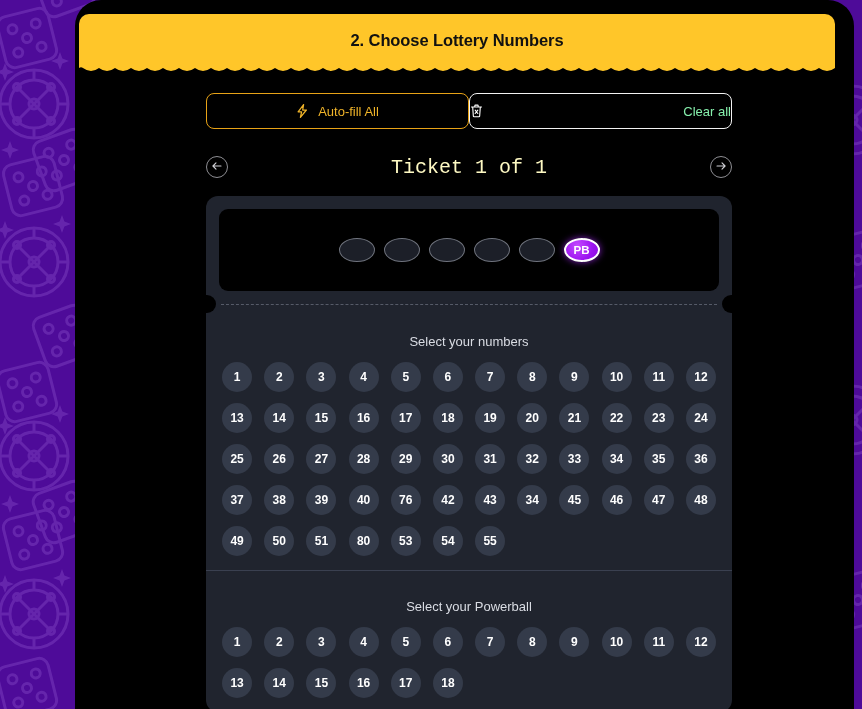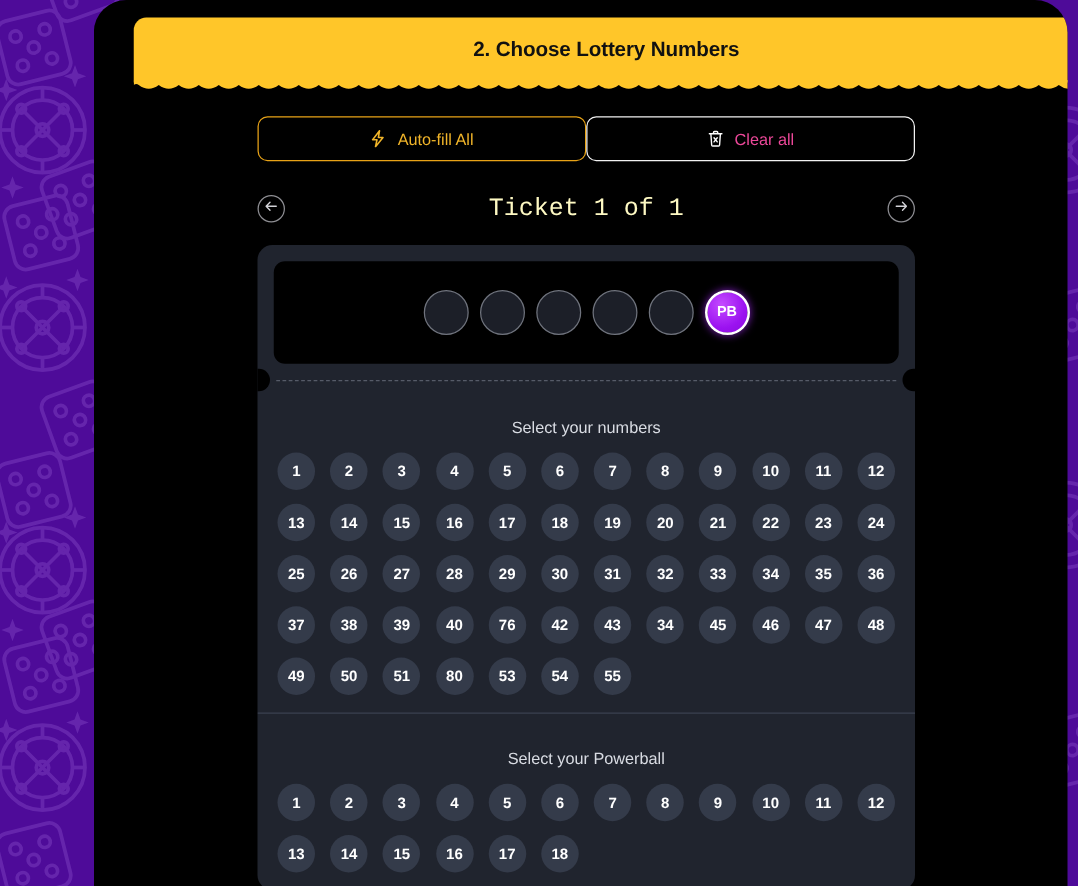--- a/index.html
+++ b/index.html
@@ -34,21 +34,21 @@
     height: 709px;
     background: #000000;
     border-radius: 26px 26px 0 0;
     z-index: 1;
     overflow: hidden;
   }
 
   
   #header {
     position: absolute;
-    left: 32px;
+    left: 4px;
     top: 14px;
     width: 756px;
     height: 60px;
     z-index: 2;
   }
   #header-fill {
     position: absolute;
     left: 0; top: 0;
     width: 100%;
     height: 52px;
@@ -103,21 +103,22 @@
     font-size: 13px;
     cursor: pointer;
     user-select: none;
   }
   #autofill-btn {
     border: 1px solid #e8a317;
     color: #f0b429;
   }
   #clearall-btn {
     border: 1px solid #f2f2f2;
-    color: #ec4899;
+    color: #86efac;
+    justify-content: space-between;
   }
   .action-btn .glyph { display: flex; align-items: center; }
 
   
   #ticket-nav {
     margin-top: 23px;
     width: 526px;
     height: 30px;
     display: flex;
     align-items: center;
@@ -156,21 +157,21 @@
     height: 82px;
     background: #000000;
     border-radius: 9px;
     display: flex;
     align-items: center;
     justify-content: center;
     gap: 9px;
   }
   .slot {
     width: 36px;
-    height: 36px;
+    height: 24px;
     border-radius: 50%;
     background: #1c1f28;
     border: 1.5px solid #6f737d;
     cursor: pointer;
   }
   .slot.pb {
     background: radial-gradient(circle at 36% 30%, #c44bff 0%, #9b12f0 62%, #8a0ddb 100%);
     border: 2px solid #ffffff;
     box-shadow: 0 0 7px rgba(170, 40, 255, 0.75);
     display: flex;

